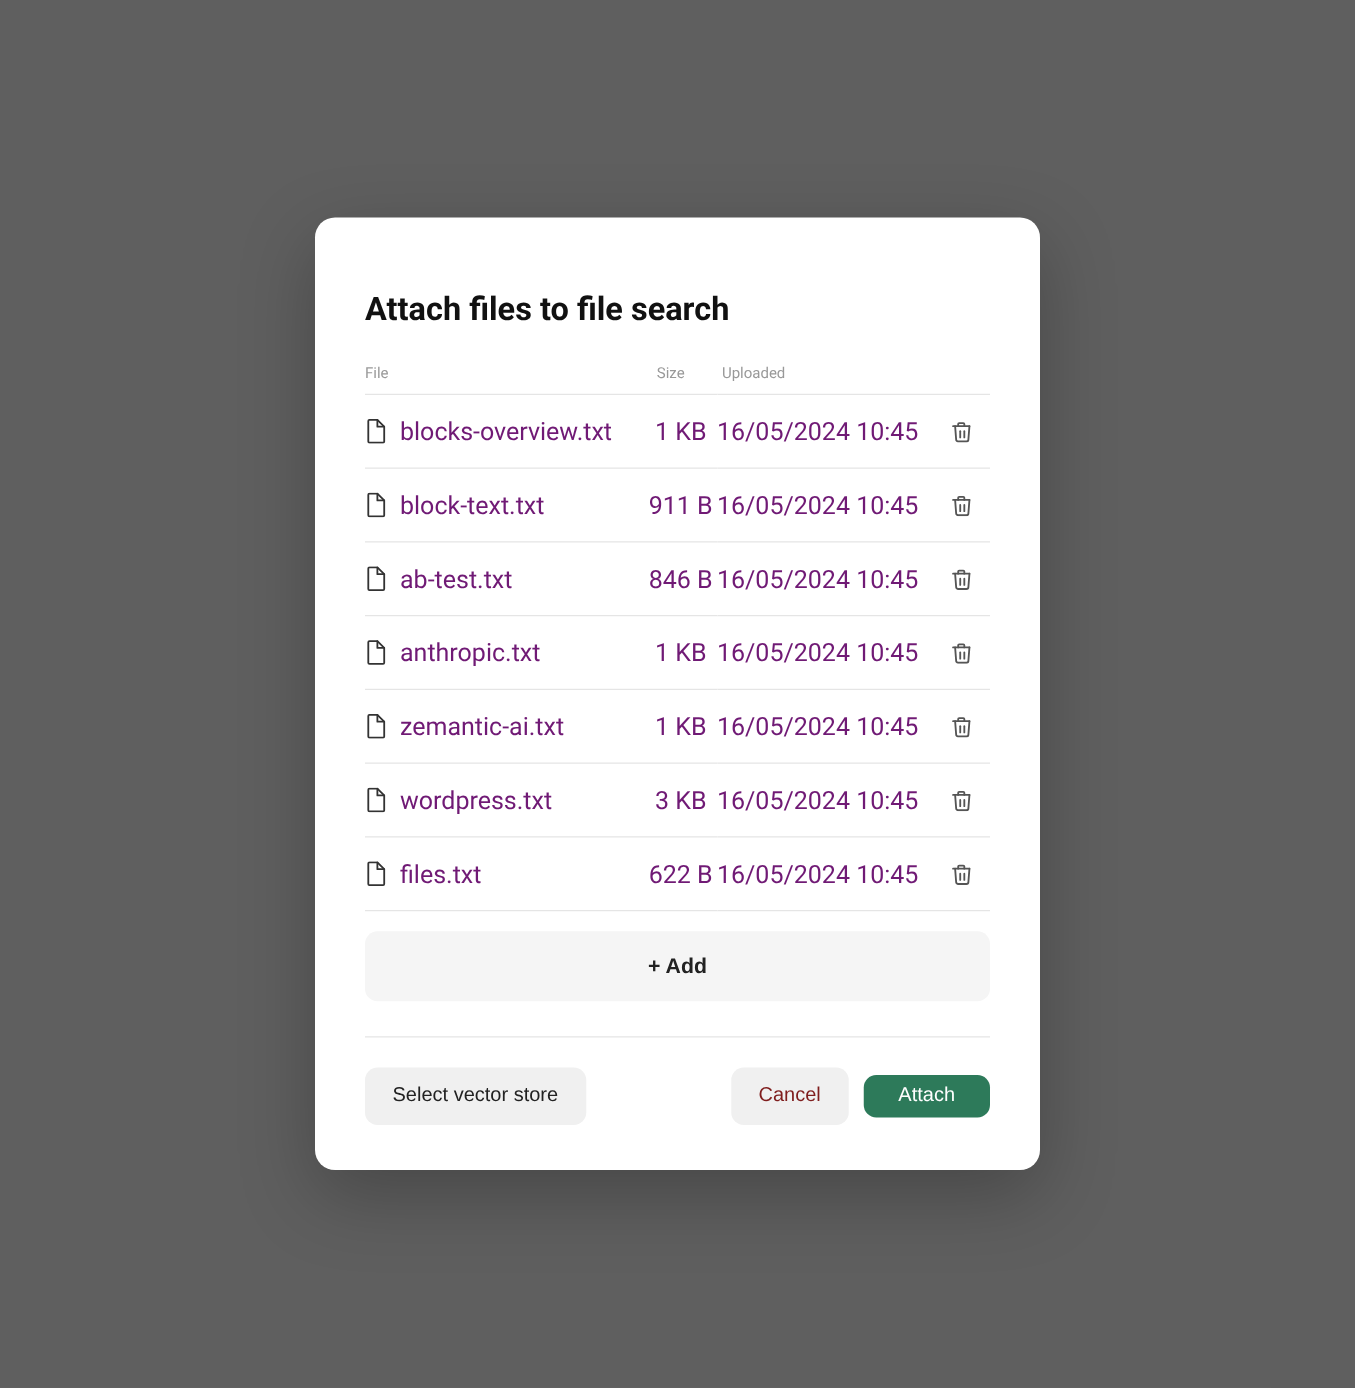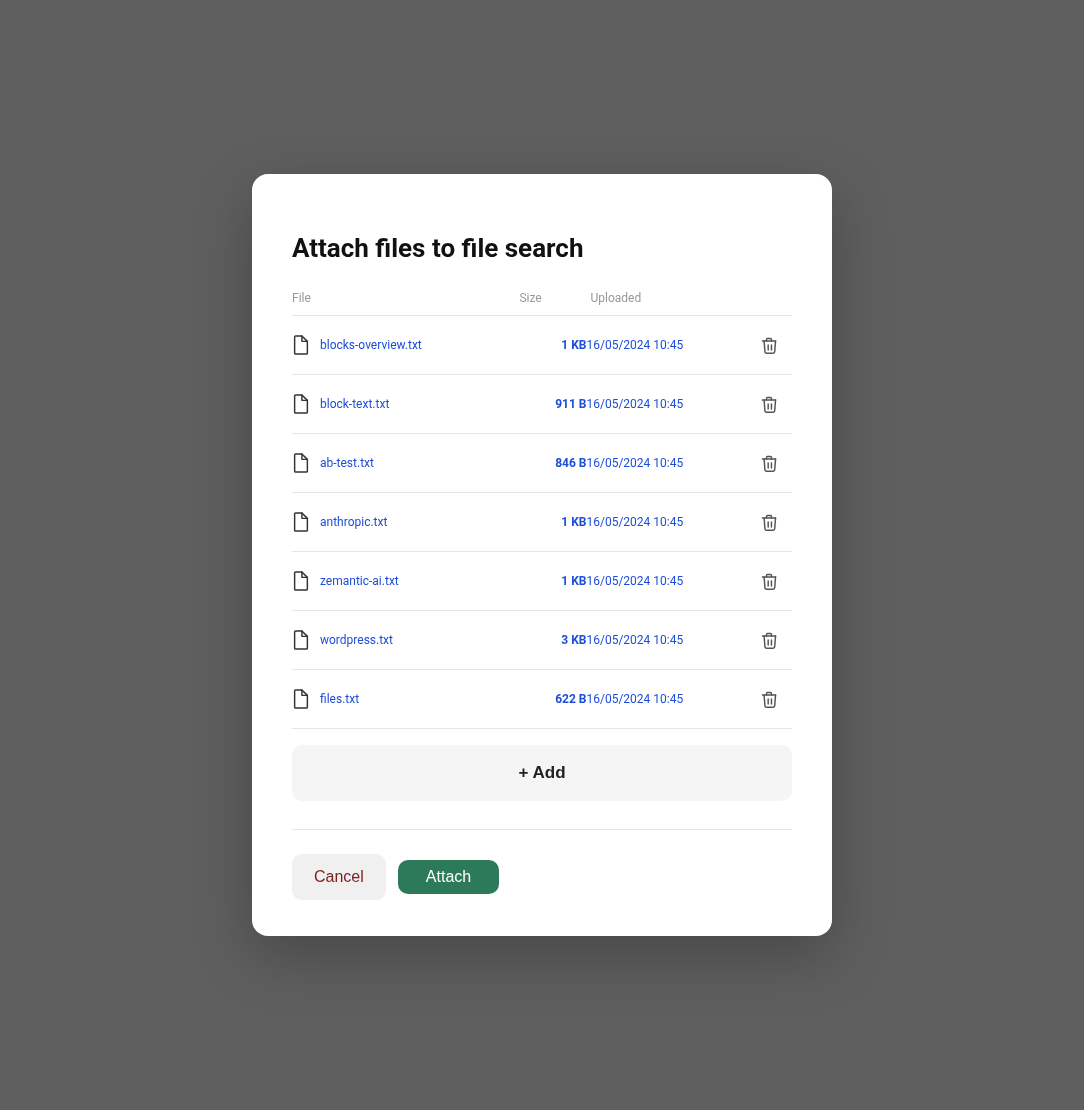--- a/index.html
+++ b/index.html
@@ -51,56 +51,55 @@
     .file-table thead tr th {
       color: #999;
       font-size: 12px;
       font-weight: 400;
       padding-bottom: 10px;
       text-align: left;
       border-bottom: 1px solid #e5e5e5;
     }
 
     .file-table thead tr th.col-size {
-      text-align: left;
+      text-align: center;
       padding-right: 16px;
     }
 
     .file-table thead tr th.col-uploaded {
       text-align: left;
       padding-left: 4px;
     }
 
     .file-table thead tr th.col-action {
       width: 36px;
     }
 
     .file-table tbody tr {
       border-bottom: 1px solid #e5e5e5;
     }
 
     .file-table tbody tr td {
       padding: 16px 0;
-      font-size: 12px;
-      color: #1d4ed8;
+      font-size: 20px;
+      color: #701a75;
       vertical-align: middle;
     }
 
     .file-name-cell {
       display: flex;
       align-items: center;
       gap: 10px;
     }
 
     .col-size {
-      text-align: right;
+      text-align: center;
       padding-right: 16px;
       color: #333;
       white-space: nowrap;
-      font-weight: bold;
     }
 
     .col-uploaded {
       text-align: left;
       padding-left: 4px;
       white-space: nowrap;
       color: #333;
     }
 
     .col-action {
@@ -397,18 +396,19 @@
     </td>
         </tr>
       </tbody>
   </table>
 
   <button class="add-btn">+ Add</button>
 
   <hr class="divider">
 
   <div class="footer-actions">
+    <button class="btn-select-vector">Select vector store</button>
     <div class="right-actions">
       <button class="btn-cancel">Cancel</button>
       <button class="btn-attach">Attach</button>
     </div>
   </div>
 </div>
 
 </body></html>

